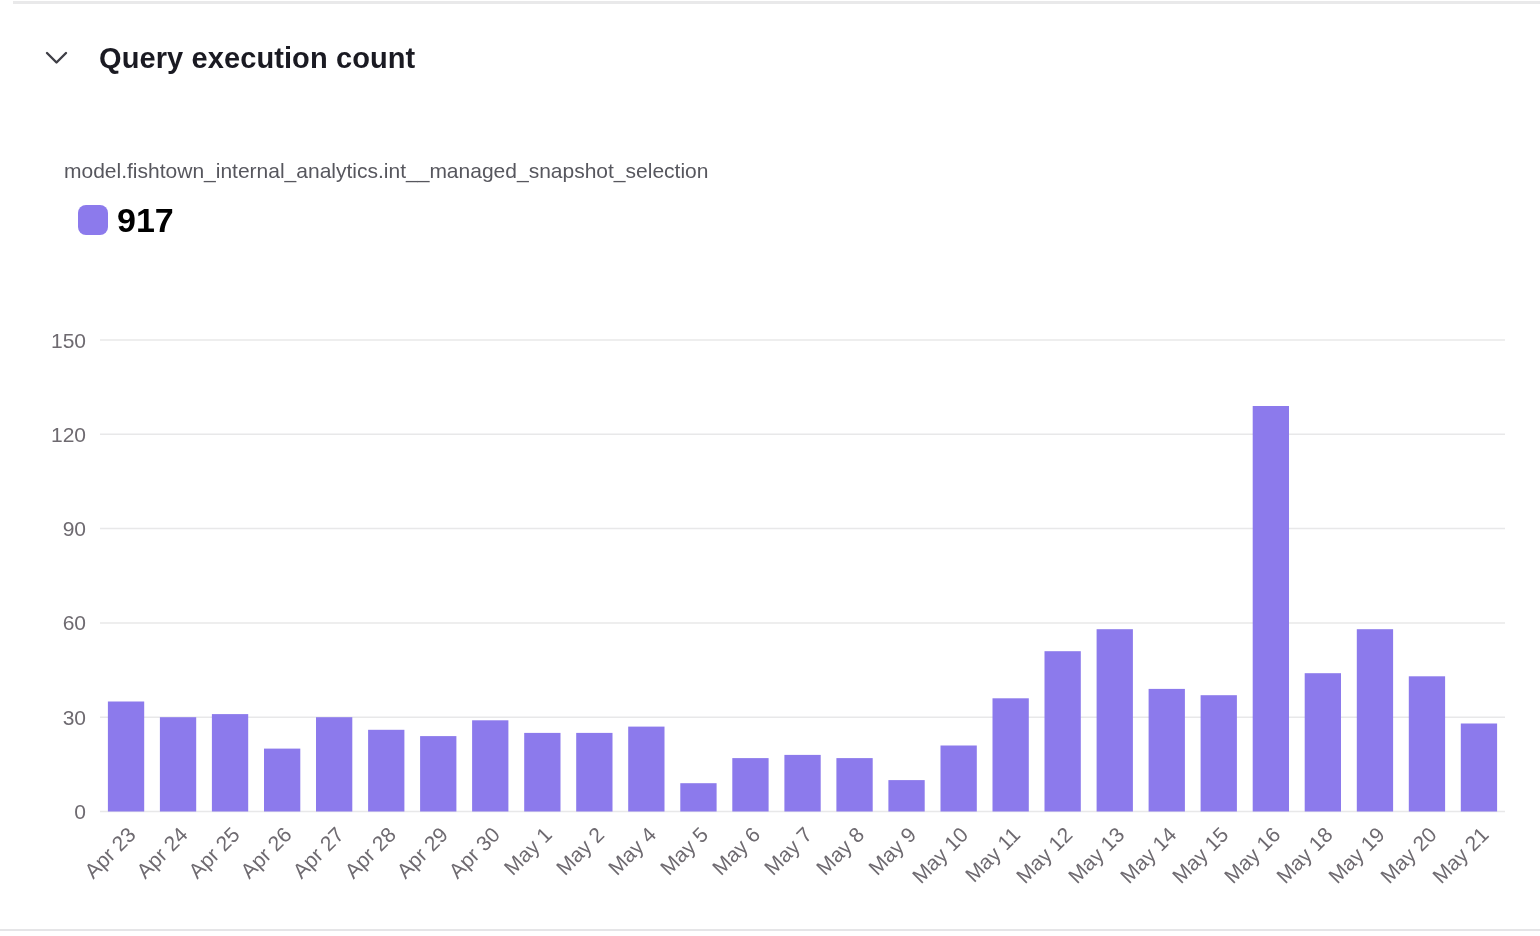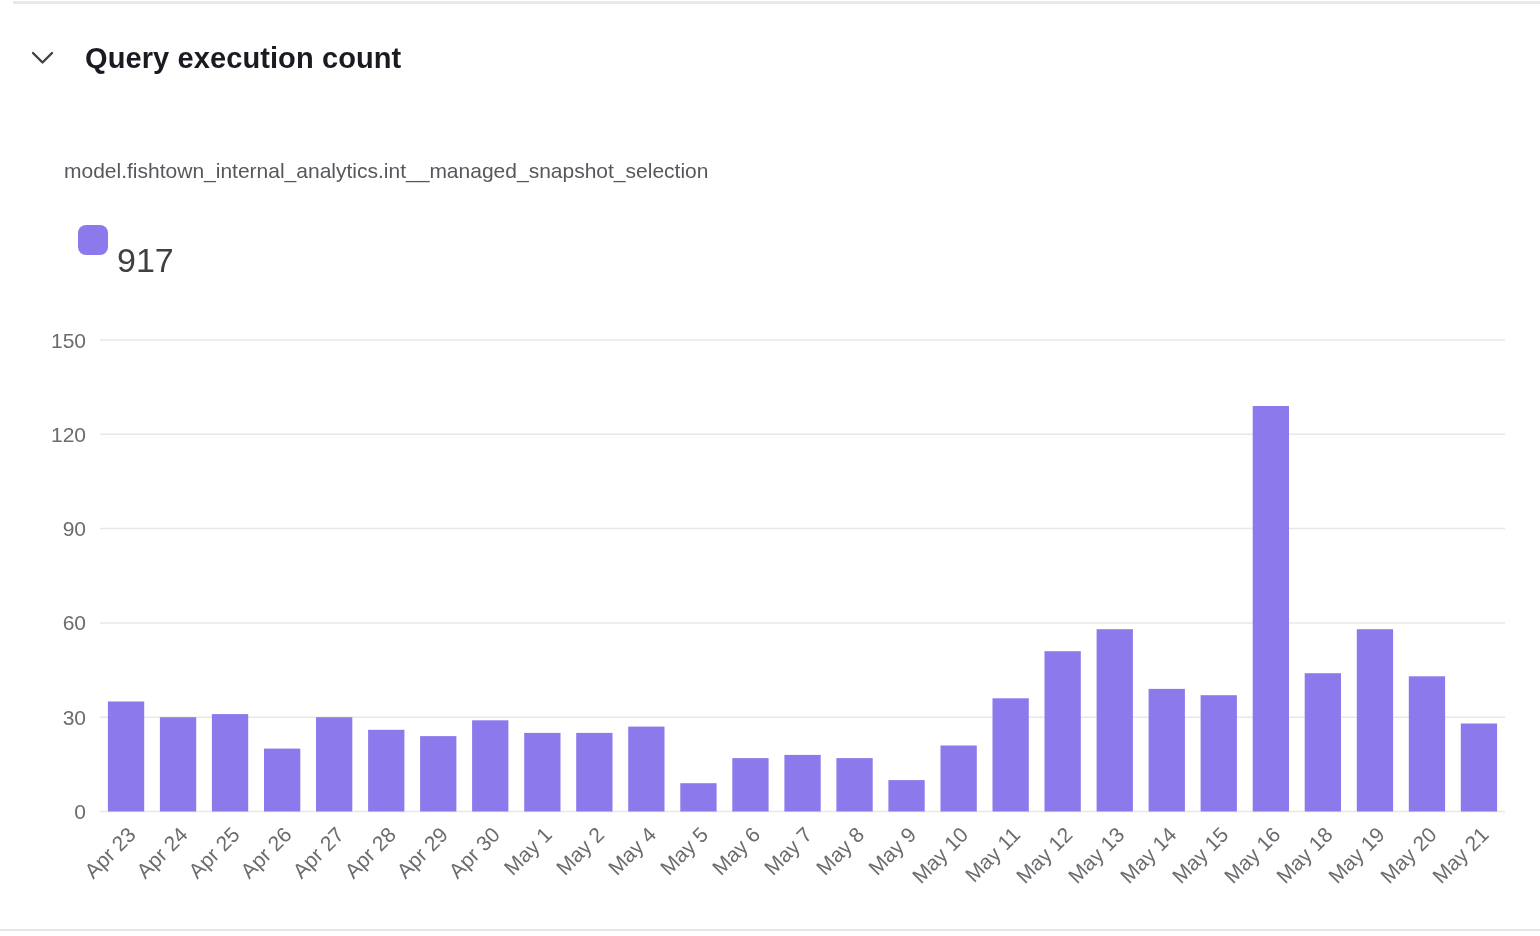--- a/index.html
+++ b/index.html
@@ -26,21 +26,21 @@
   .bottom-divider {
     position: absolute;
     left: 0;
     right: 0;
     top: 929px;
     height: 2px;
     background: #e5e5e7;
   }
   .header {
     position: absolute;
-    left: 30px;
+    left: 44px;
     top: 41px;
     display: flex;
     align-items: center;
   }
   .chevron {
     display: inline-flex;
     align-items: center;
     justify-content: center;
     width: 24px;
     height: 24px;
@@ -74,23 +74,22 @@
   .swatch {
     width: 30px;
     height: 30px;
     border-radius: 8px;
     background: #8c7aec;
     margin-right: 9px;
   }
   .legend-value {
     font-size: 34px;
     line-height: 36px;
-    font-weight: 400;
-    color: #404040;
-    margin-top: 40px;
+    font-weight: 700;
+    color: #000000;
   }
   .chart {
     position: absolute;
     left: 0;
     top: 300px;
   }
   .chart text {
     font-family: "Liberation Sans", sans-serif;
   }
 </style>

